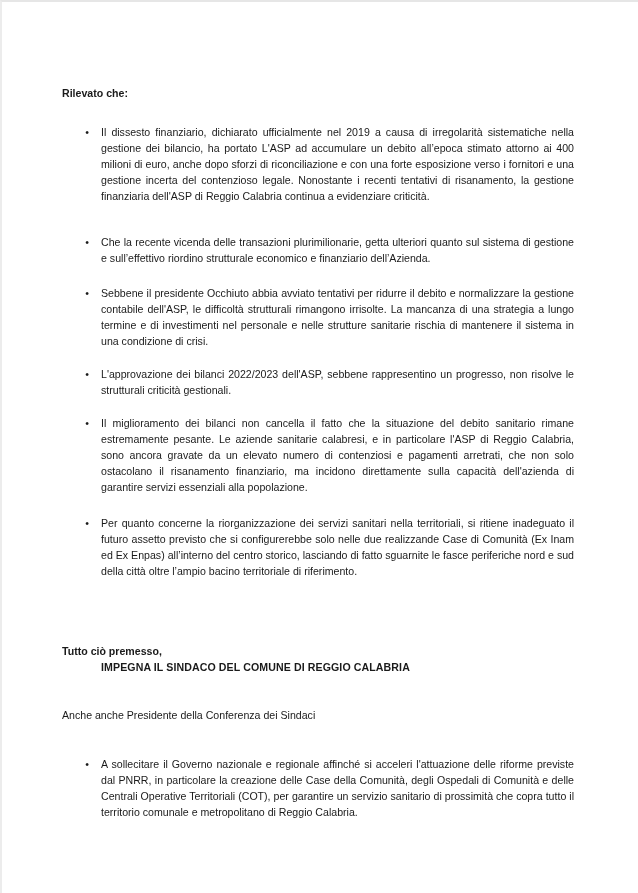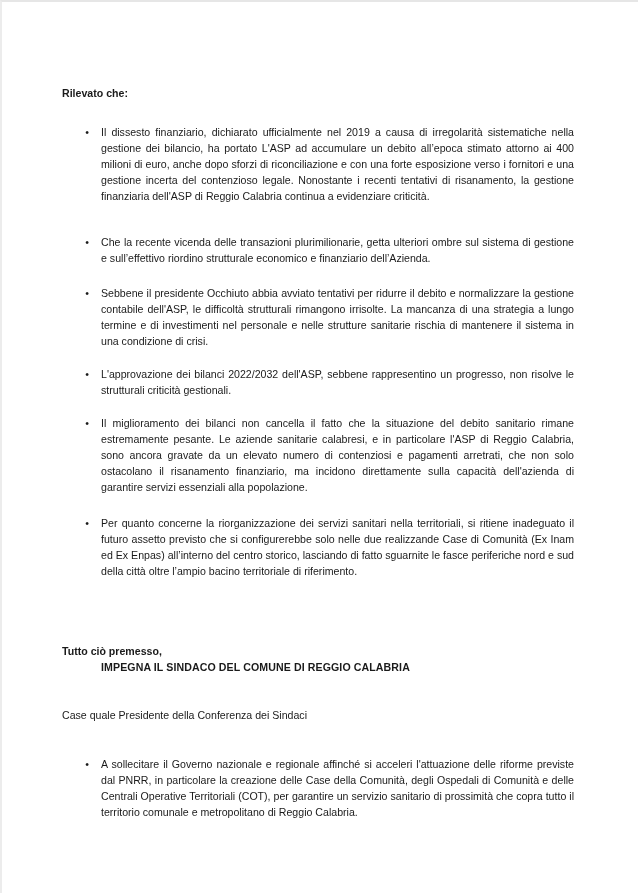--- a/index.html
+++ b/index.html
@@ -70,47 +70,47 @@
 
   <div class="heading" style="top:84px;">Rilevato che:</div>
 
   <div class="bullet-item" style="top:123px;">
     <span class="bullet-dot">•</span>
     <div class="bullet-text">Il dissesto finanziario, dichiarato ufficialmente nel 2019 a causa di irregolarità sistematiche nella gestione dei bilancio, ha portato L'ASP ad accumulare un debito all’epoca stimato attorno ai 400 milioni di euro, anche dopo sforzi di riconciliazione e con una forte esposizione verso i fornitori e una gestione incerta del contenzioso legale. Nonostante i recenti tentativi di risanamento, la gestione finanziaria dell'ASP di Reggio Calabria continua a evidenziare criticità.</div>
   </div>
 
   <div class="bullet-item" style="top:233px;">
     <span class="bullet-dot">•</span>
-    <div class="bullet-text">Che la recente vicenda delle transazioni plurimilionarie, getta ulteriori ombre sul sistema di gestione e sull’effettivo riordino strutturale economico e finanziario dell’Azienda.</div>
+    <div class="bullet-text">Che la recente vicenda delle transazioni plurimilionarie, getta ulteriori quanto sul sistema di gestione e sull’effettivo riordino strutturale economico e finanziario dell’Azienda.</div>
   </div>
 
   <div class="bullet-item" style="top:284px;">
     <span class="bullet-dot">•</span>
     <div class="bullet-text">Sebbene il presidente Occhiuto abbia avviato tentativi per ridurre il debito e normalizzare la gestione contabile dell'ASP, le difficoltà strutturali rimangono irrisolte. La mancanza di una strategia a lungo termine e di investimenti nel personale e nelle strutture sanitarie rischia di mantenere il sistema in una condizione di crisi.</div>
   </div>
 
   <div class="bullet-item" style="top:365px;">
     <span class="bullet-dot">•</span>
-    <div class="bullet-text">L'approvazione dei bilanci 2022/2032 dell'ASP, sebbene rappresentino un progresso, non risolve le strutturali criticità gestionali.</div>
+    <div class="bullet-text">L'approvazione dei bilanci 2022/2023 dell'ASP, sebbene rappresentino un progresso, non risolve le strutturali criticità gestionali.</div>
   </div>
 
   <div class="bullet-item" style="top:414px;">
     <span class="bullet-dot">•</span>
     <div class="bullet-text">Il miglioramento dei bilanci non cancella il fatto che la situazione del debito sanitario rimane estremamente pesante. Le aziende sanitarie calabresi, e in particolare l'ASP di Reggio Calabria, sono ancora gravate da un elevato numero di contenziosi e pagamenti arretrati, che non solo ostacolano il risanamento finanziario, ma incidono direttamente sulla capacità dell'azienda di garantire servizi essenziali alla popolazione.</div>
   </div>
 
   <div class="bullet-item" style="top:514px;">
     <span class="bullet-dot">•</span>
     <div class="bullet-text">Per quanto concerne la riorganizzazione dei servizi sanitari nella territoriali, si ritiene inadeguato il futuro assetto previsto che si configurerebbe solo nelle due realizzande Case di Comunità (Ex Inam ed Ex Enpas) all’interno del centro storico, lasciando di fatto sguarnite le fasce periferiche nord e sud della città oltre l’ampio bacino territoriale di riferimento.</div>
   </div>
 
   <div class="heading" style="top:610px;margin-top:32px;">Tutto ciò premesso,</div>
 
   <div class="impegna" style="top:658px;">IMPEGNA IL SINDACO DEL COMUNE DI REGGIO CALABRIA</div>
 
-  <div class="plain" style="top:706px;">Case quale Presidente della Conferenza dei Sindaci</div>
+  <div class="plain" style="top:706px;">Anche anche Presidente della Conferenza dei Sindaci</div>
 
   <div class="bullet-item" style="top:755px;">
     <span class="bullet-dot">•</span>
     <div class="bullet-text">A sollecitare il Governo nazionale e regionale affinché si acceleri l'attuazione delle riforme previste dal PNRR, in particolare la creazione delle Case della Comunità, degli Ospedali di Comunità e delle Centrali Operative Territoriali (COT), per garantire un servizio sanitario di prossimità che copra tutto il territorio comunale e metropolitano di Reggio Calabria.</div>
   </div>
 
 </div>
 
 </body></html>

